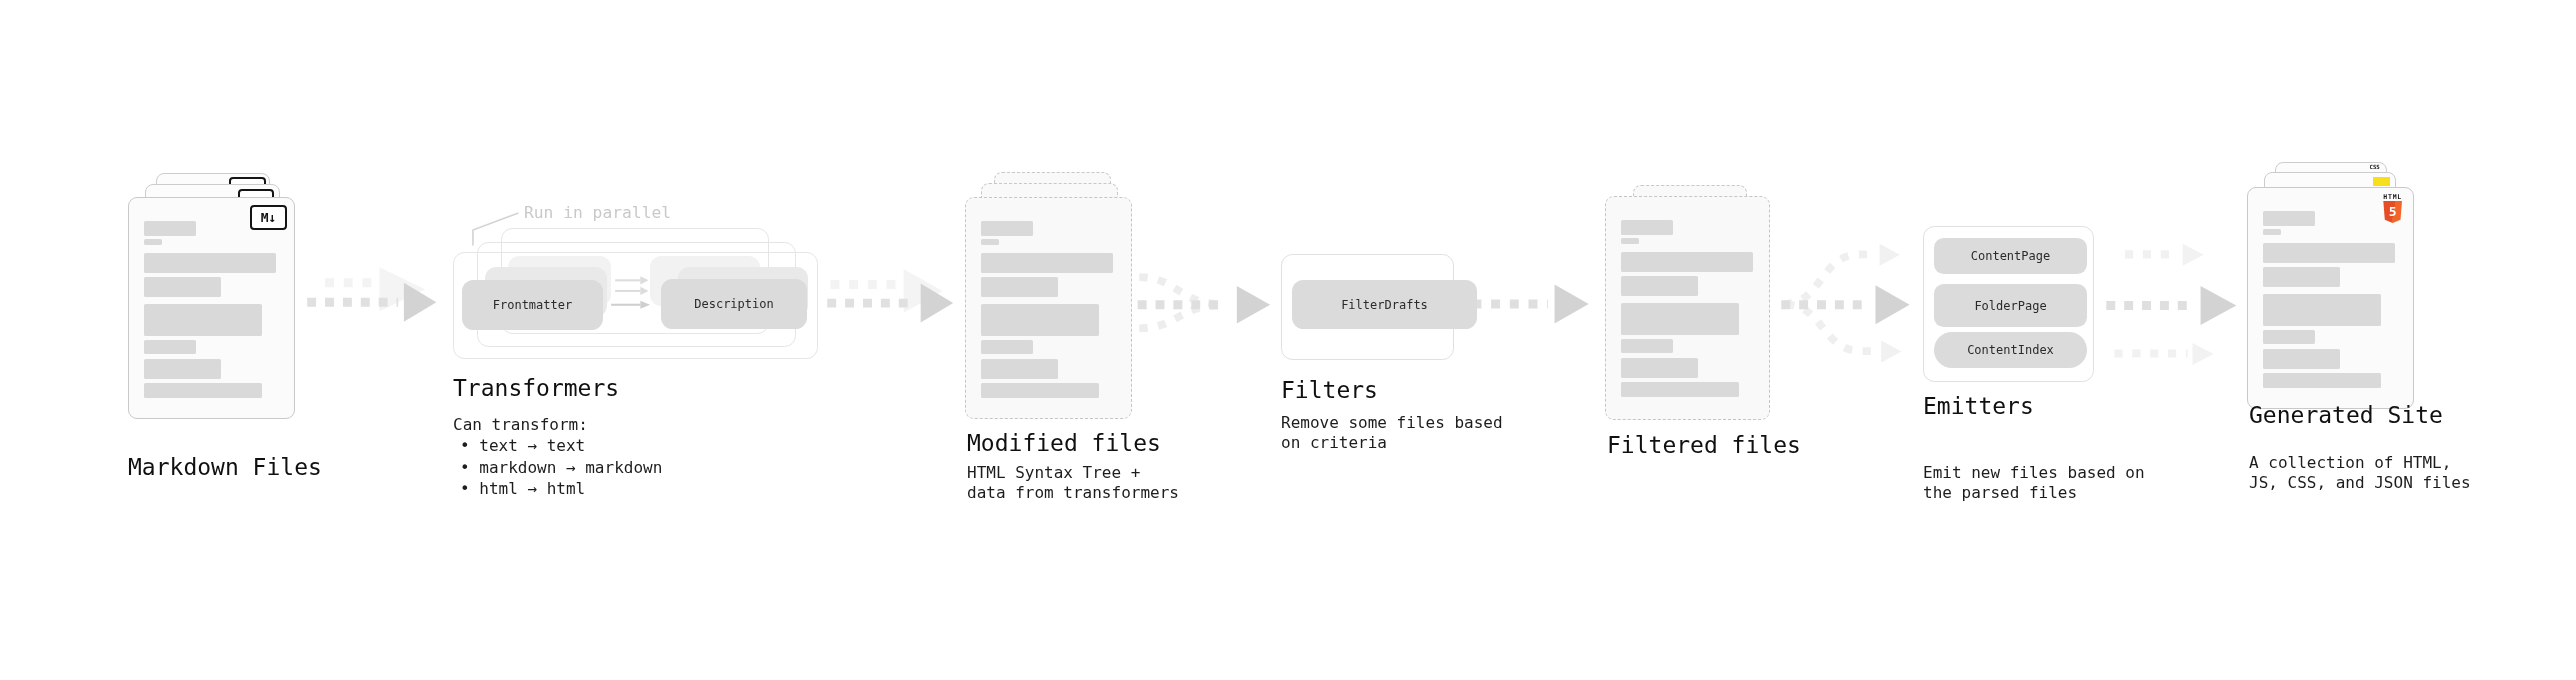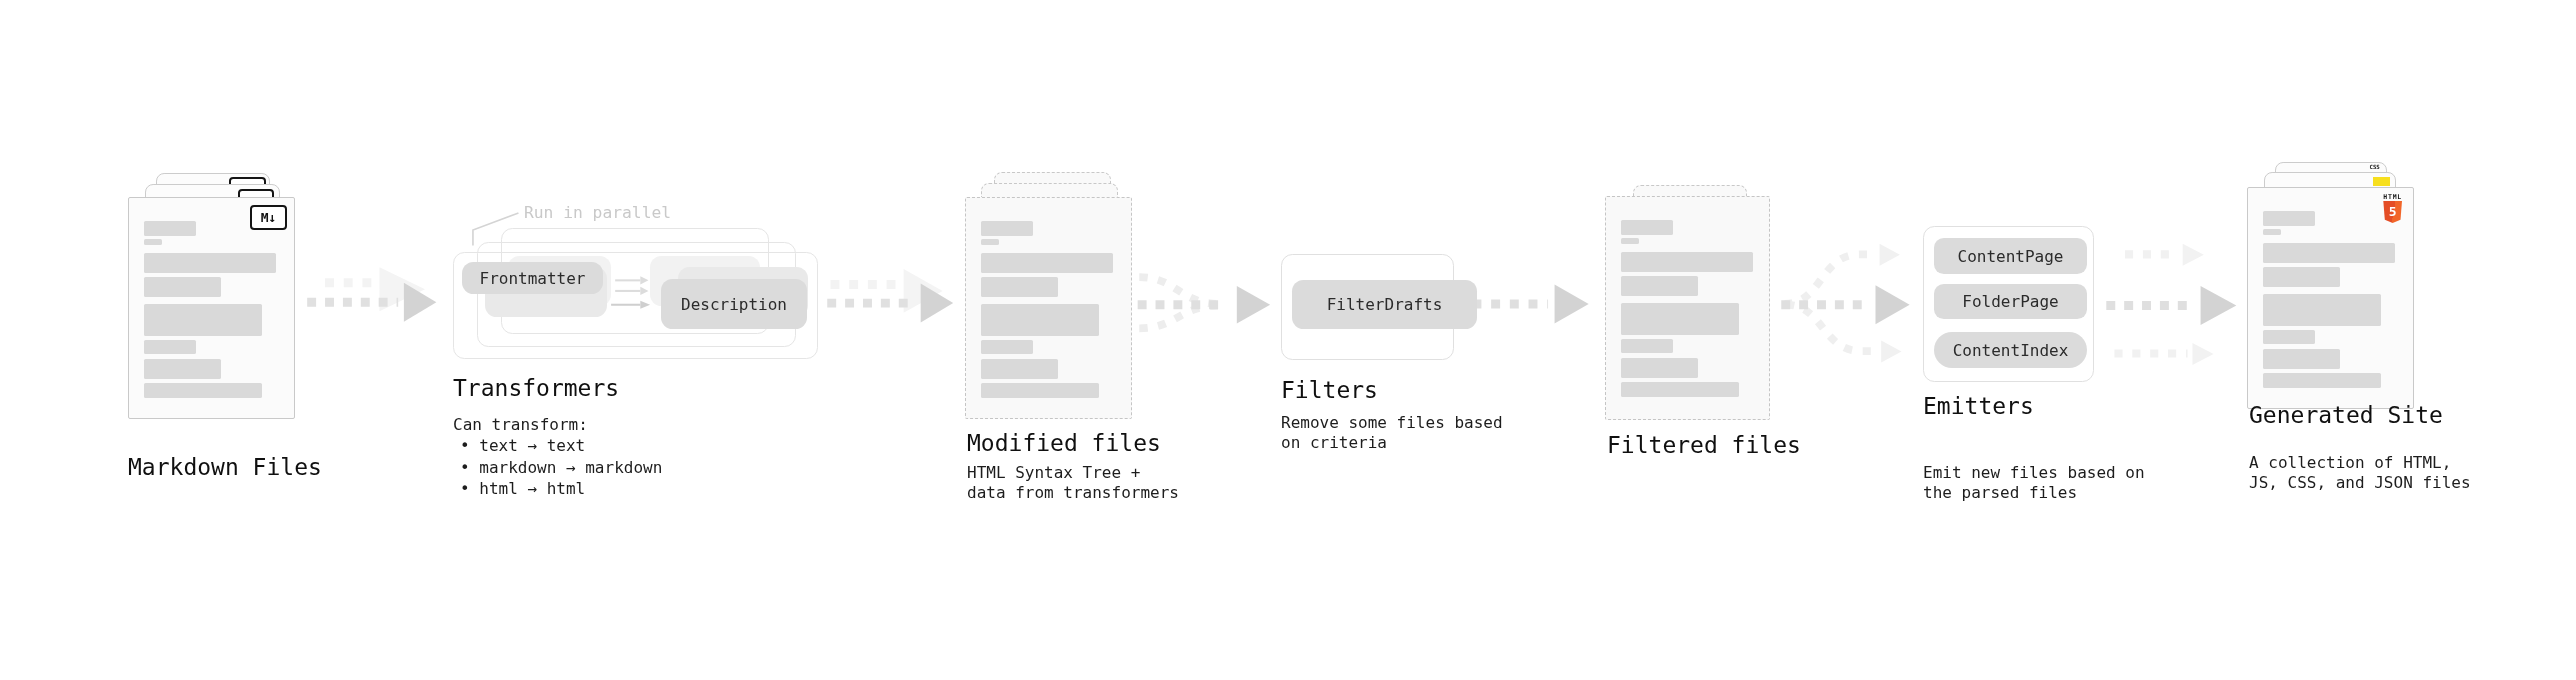--- a/index.html
+++ b/index.html
@@ -1,20 +1,20 @@
 <!DOCTYPE html>
 <html style="font-size:13px"><head>
 <meta charset="utf-8">
 <style>
   html,body{margin:0;padding:0;background:#fff;}
   .canvas{position:relative;width:2576px;height:681px;background:#ffffff;overflow:hidden;
           font-family:"DejaVu Sans Mono","Liberation Mono",monospace;}
   svg.arrows{position:absolute;left:0;top:0;z-index:1;pointer-events:none;}
   
-  .doc{position:absolute;box-sizing:border-box;background:#fbfbfb;border:1.6px solid #c9c9c9;border-radius:2px;z-index:2;}
+  .doc{position:absolute;box-sizing:border-box;background:#fbfbfb;border:1.6px solid #c9c9c9;border-radius:9px;z-index:2;}
   .doc.dashed{background:#f9f9f9;border:1.6px dashed #c5c5c5;}
   .sheet{position:absolute;box-sizing:border-box;background:#fcfcfc;border:1.6px solid #cccccc;border-radius:8.1px;z-index:2;}
   .sheet.dashed{background:#f9f9f9;border-style:dashed;border-color:#c8c8c8;}
   .bars{position:absolute;left:15.4px;top:23px;z-index:3;}
   .bar{display:block;background:#d9d9d9;border-radius:1.6px;}
   .b1{width:52px;height:14.6px;margin-bottom:3.3px;}
   .b2{width:18px;height:5.7px;margin-bottom:8.1px;}
   .b3{width:132px;height:20.3px;margin-bottom:4.1px;}
   .b4{width:77px;height:20.3px;margin-bottom:6.5px;}
   .b5{width:118px;height:32.5px;margin-bottom:4.1px;}
@@ -22,21 +22,21 @@
   .b7{width:77px;height:19.5px;margin-bottom:4.1px;}
   .b8{width:118px;height:14.6px;}
   
   .md-badge{position:absolute;width:32.5px;height:21px;background:#fff;border:2.4px solid #141414;border-radius:4.1px;
             display:flex;align-items:center;justify-content:center;font-weight:bold;font-size:13px;color:#141414;z-index:3;}
   .md-badge.small{z-index:2;}
   
   .obox{position:absolute;box-sizing:border-box;border:1.6px solid #e5e5e5;border-radius:11.4px;background:transparent;z-index:2;}
   .wbox{position:absolute;box-sizing:border-box;border:1.6px solid #e0e0e0;border-radius:11.4px;background:#ffffff;z-index:2;}
   .pill{position:absolute;box-sizing:border-box;background:#dbdbdb;border-radius:11.4px;display:flex;align-items:center;
-        justify-content:center;font-size:16px;color:#2b2b2b;z-index:4;}
+        justify-content:center;font-size:12px;color:#2b2b2b;z-index:4;}
   .pill.ghost1{background:#e9e9e9;z-index:3;}
   .pill.ghost2{background:#f2f2f2;z-index:2;}
   
   .title{position:absolute;font-size:23px;color:#101010;white-space:nowrap;z-index:4;}
   .sub{position:absolute;font-size:16px;line-height:20.3px;color:#1d1d1d;white-space:nowrap;z-index:4;}
   .bullets{position:absolute;font-size:16px;line-height:21.5px;color:#1d1d1d;white-space:nowrap;z-index:4;}
   .muted-label{position:absolute;font-size:16.3px;color:#c9c9c9;white-space:nowrap;z-index:4;}
   
   .html5-icon{position:absolute;width:19.5px;z-index:3;text-align:center;}
   .html5-word{font-size:6.5px;font-weight:bold;letter-spacing:0.8px;color:#141414;line-height:6.5px;}
@@ -142,21 +142,21 @@
     <div class="title" style="left:128px;top:430px;margin-top:24px;">Markdown Files</div>
   </div>
 
   <div>
     <div class="muted-label" style="left:524px;top:203px;">Run in parallel</div>
     <div class="obox" style="left:501px;top:228px;width:268px;height:106px;"></div>
     <div class="obox" style="left:477px;top:242px;width:319px;height:105px;"></div>
     <div class="obox" style="left:453px;top:252px;width:365px;height:107px;"></div>
     <div class="pill ghost2" style="left:508px;top:256px;width:103px;height:50px;"></div>
     <div class="pill ghost1" style="left:485px;top:267px;width:122px;height:50px;"></div>
-    <div class="pill" style="left:462px;top:262px;width:141px;height:32px;">Frontmatter</div>
+    <div class="pill" style="left:462px;top:280px;width:141px;height:50px;">Frontmatter</div>
     <div class="pill ghost2" style="left:650px;top:256px;width:110px;height:50px;"></div>
     <div class="pill ghost1" style="left:678px;top:267px;width:130px;height:50px;"></div>
     <div class="pill" style="left:661px;top:279px;width:146px;height:50px;">Description</div>
     <div class="title" style="left:453px;top:375px;">Transformers</div>
     <div class="sub" style="left:453px;top:415px;">Can transform:</div>
     <div class="bullets" style="left:460px;top:435px;">
       <div>• text → text</div>
       <div>• markdown → markdown</div>
       <div>• html → html</div>
     </div>
@@ -207,21 +207,21 @@
           <span class="bar b7"></span>
           <span class="bar b8"></span>
       </div>
     </div>
     <div class="title" style="left:1607px;top:432px;">Filtered files</div>
   </div>
 
   <div>
     <div class="wbox" style="left:1923px;top:226px;width:171px;height:156px;"></div>
     <div class="pill" style="left:1934px;top:238px;width:153px;height:36px;border-radius:9.8px;">ContentPage</div>
-    <div class="pill" style="left:1934px;top:284px;width:153px;height:35px;border-radius:9.8px;">FolderPage</div>
+    <div class="pill" style="left:1934px;top:284px;width:153px;height:43px;border-radius:9.8px;">FolderPage</div>
     <div class="pill" style="left:1934px;top:332px;width:153px;height:36px;border-radius:18px;">ContentIndex</div>
     <div class="title" style="left:1923px;top:393px;">Emitters</div>
     <div class="sub" style="left:1923px;top:431px;margin-top:32px;">
       <div>Emit new files based on</div>
       <div>the parsed files</div>
     </div>
   </div>
 
   <div>
     <div class="sheet" style="left:2275px;top:162px;width:112px;height:37px;">

